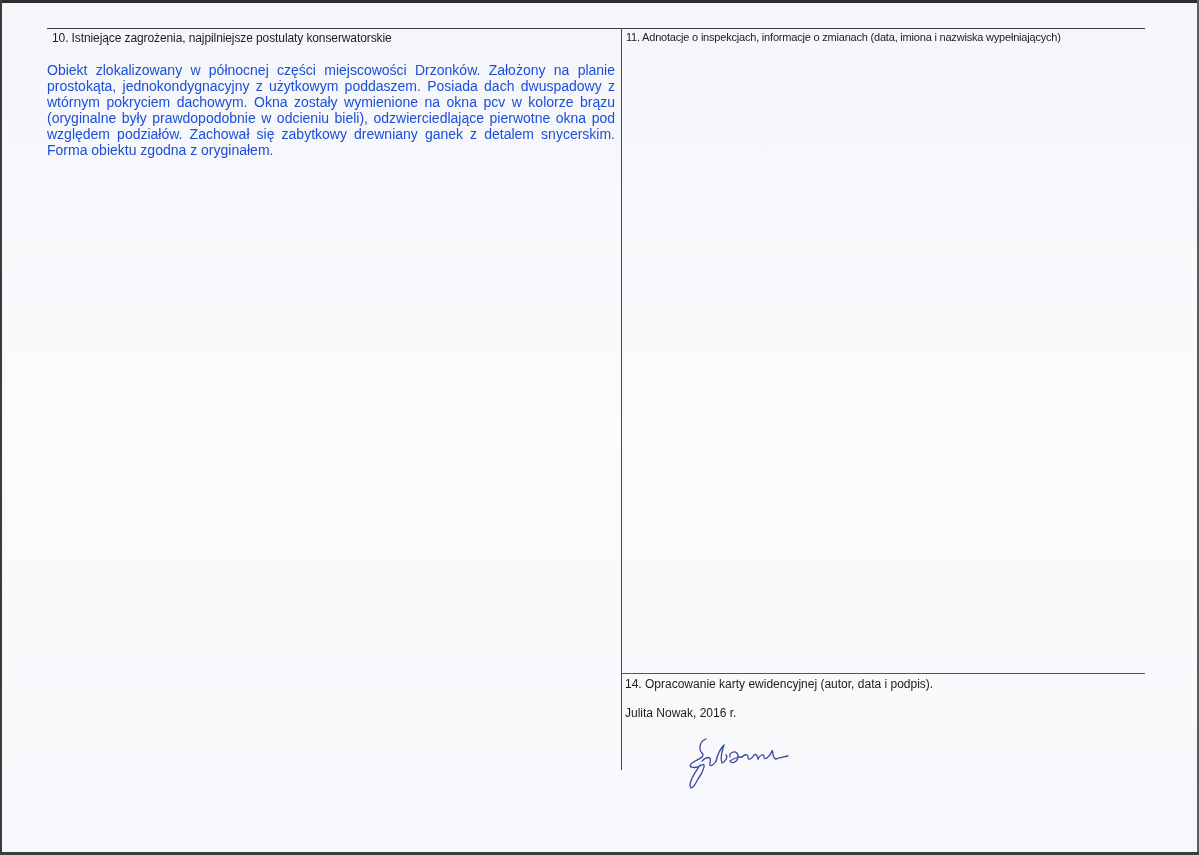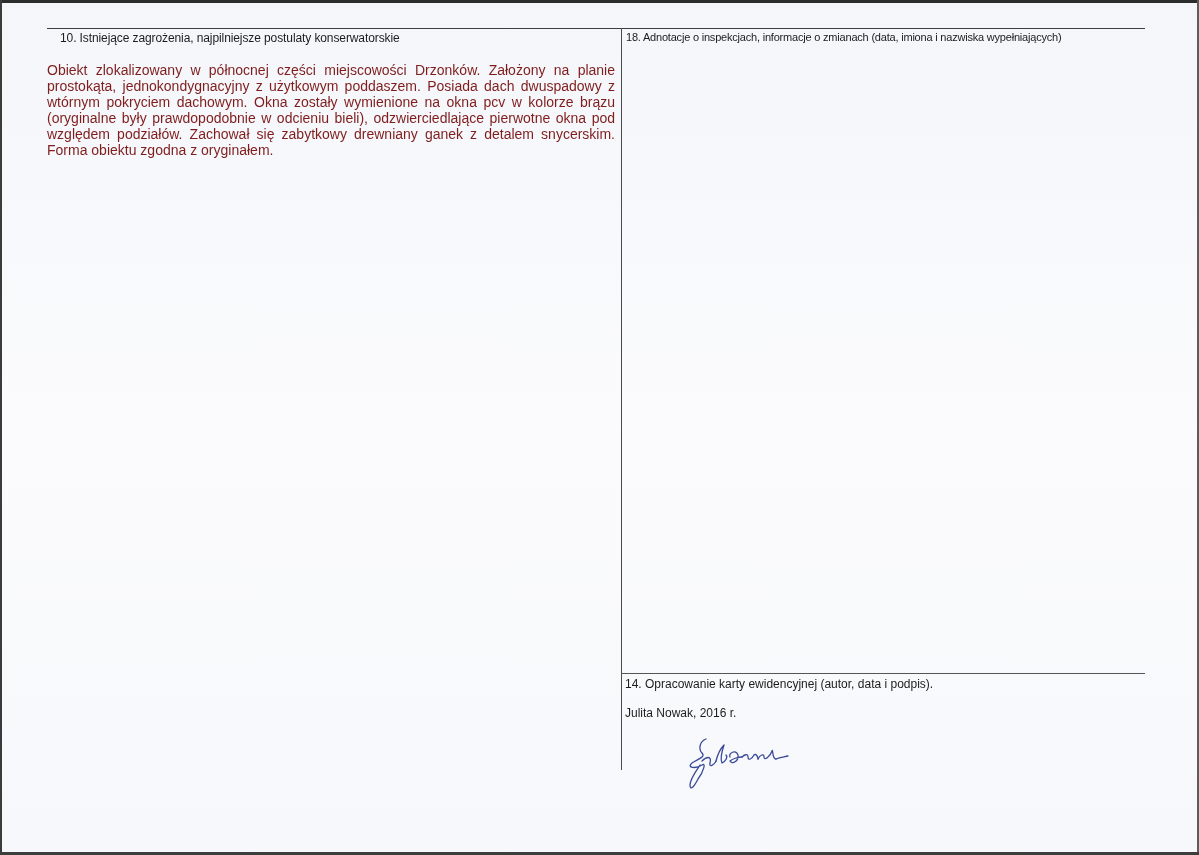--- a/index.html
+++ b/index.html
@@ -44,27 +44,26 @@
       background: #4a4a4a;
     }
     .rule-section-12 {
       position: absolute; left: 621px; top: 673px; width: 524px; height: 1px;
       background: #555;
     }
     .section-10-heading {
       position: absolute; left: 52px; top: 31px;
       font-size: 12px; letter-spacing: -0.1px;
       white-space: nowrap;
-      margin-left: 8px;
     }
     .section-10-body {
       position: absolute; left: 47px; top: 62px; width: 568px;
       font-size: 14px; line-height: 16px;
       text-align: justify;
-      color: #7f1d1d;
+      color: #1d4ed8;
     }
     .section-11-heading {
       position: absolute; left: 626px; top: 31px;
       font-size: 11px; letter-spacing: -0.2px;
       white-space: nowrap;
     }
     .section-12-heading {
       position: absolute; left: 625px; top: 677px;
       font-size: 12px;
       white-space: nowrap;
@@ -89,21 +88,21 @@
 
 <div class="page"></div>
 
 <div class="rule-top"></div>
 <div class="divider-vertical"></div>
 <div class="rule-section-12"></div>
 
 <div class="section-10-heading">10. Istniejące zagrożenia, najpilniejsze postulaty konserwatorskie</div>
 <div class="section-10-body">Obiekt zlokalizowany w północnej części miejscowości Drzonków. Założony na planie prostokąta, jednokondygnacyjny z użytkowym poddaszem. Posiada dach dwuspadowy z wtórnym pokryciem dachowym. Okna zostały wymienione na okna pcv w kolorze brązu (oryginalne były prawdopodobnie w odcieniu bieli), odzwierciedlające pierwotne okna pod względem podziałów. Zachował się zabytkowy drewniany ganek z detalem snycerskim. Forma obiektu zgodna z oryginałem.</div>
 
-<div class="section-11-heading">18. Adnotacje o inspekcjach, informacje o zmianach (data, imiona i nazwiska wypełniających)</div>
+<div class="section-11-heading">11. Adnotacje o inspekcjach, informacje o zmianach (data, imiona i nazwiska wypełniających)</div>
 
 <div class="section-12-heading">14. Opracowanie karty ewidencyjnej (autor, data i podpis).</div>
 <div class="author-line">Julita Nowak, 2016 r.</div>
 
 <svg class="signature" viewBox="0 0 150 60" xmlns="http://www.w3.org/2000/svg">
   <g fill="none" stroke="#3a4a9a" stroke-width="1.3" stroke-linecap="round" stroke-linejoin="round">
     <path d="M30 4 C24 6, 22 14, 26 18 C30 22, 22 24, 16 28 C10 33, 20 34, 26 30 C30 27, 28 36, 22 44 C18 52, 14 56, 14 50 C14 44, 20 36, 24 30"></path>
     <path d="M26 26 C30 22, 36 20, 34 28 C33 33, 38 30, 40 26"></path>
     <path d="M40 26 C42 18, 46 12, 48 10 C46 16, 44 24, 46 28 C50 26, 52 22, 50 20"></path>
     <path d="M54 22 C52 18, 60 14, 62 20 C63 26, 56 30, 54 26 C56 24, 62 22, 66 22"></path>

